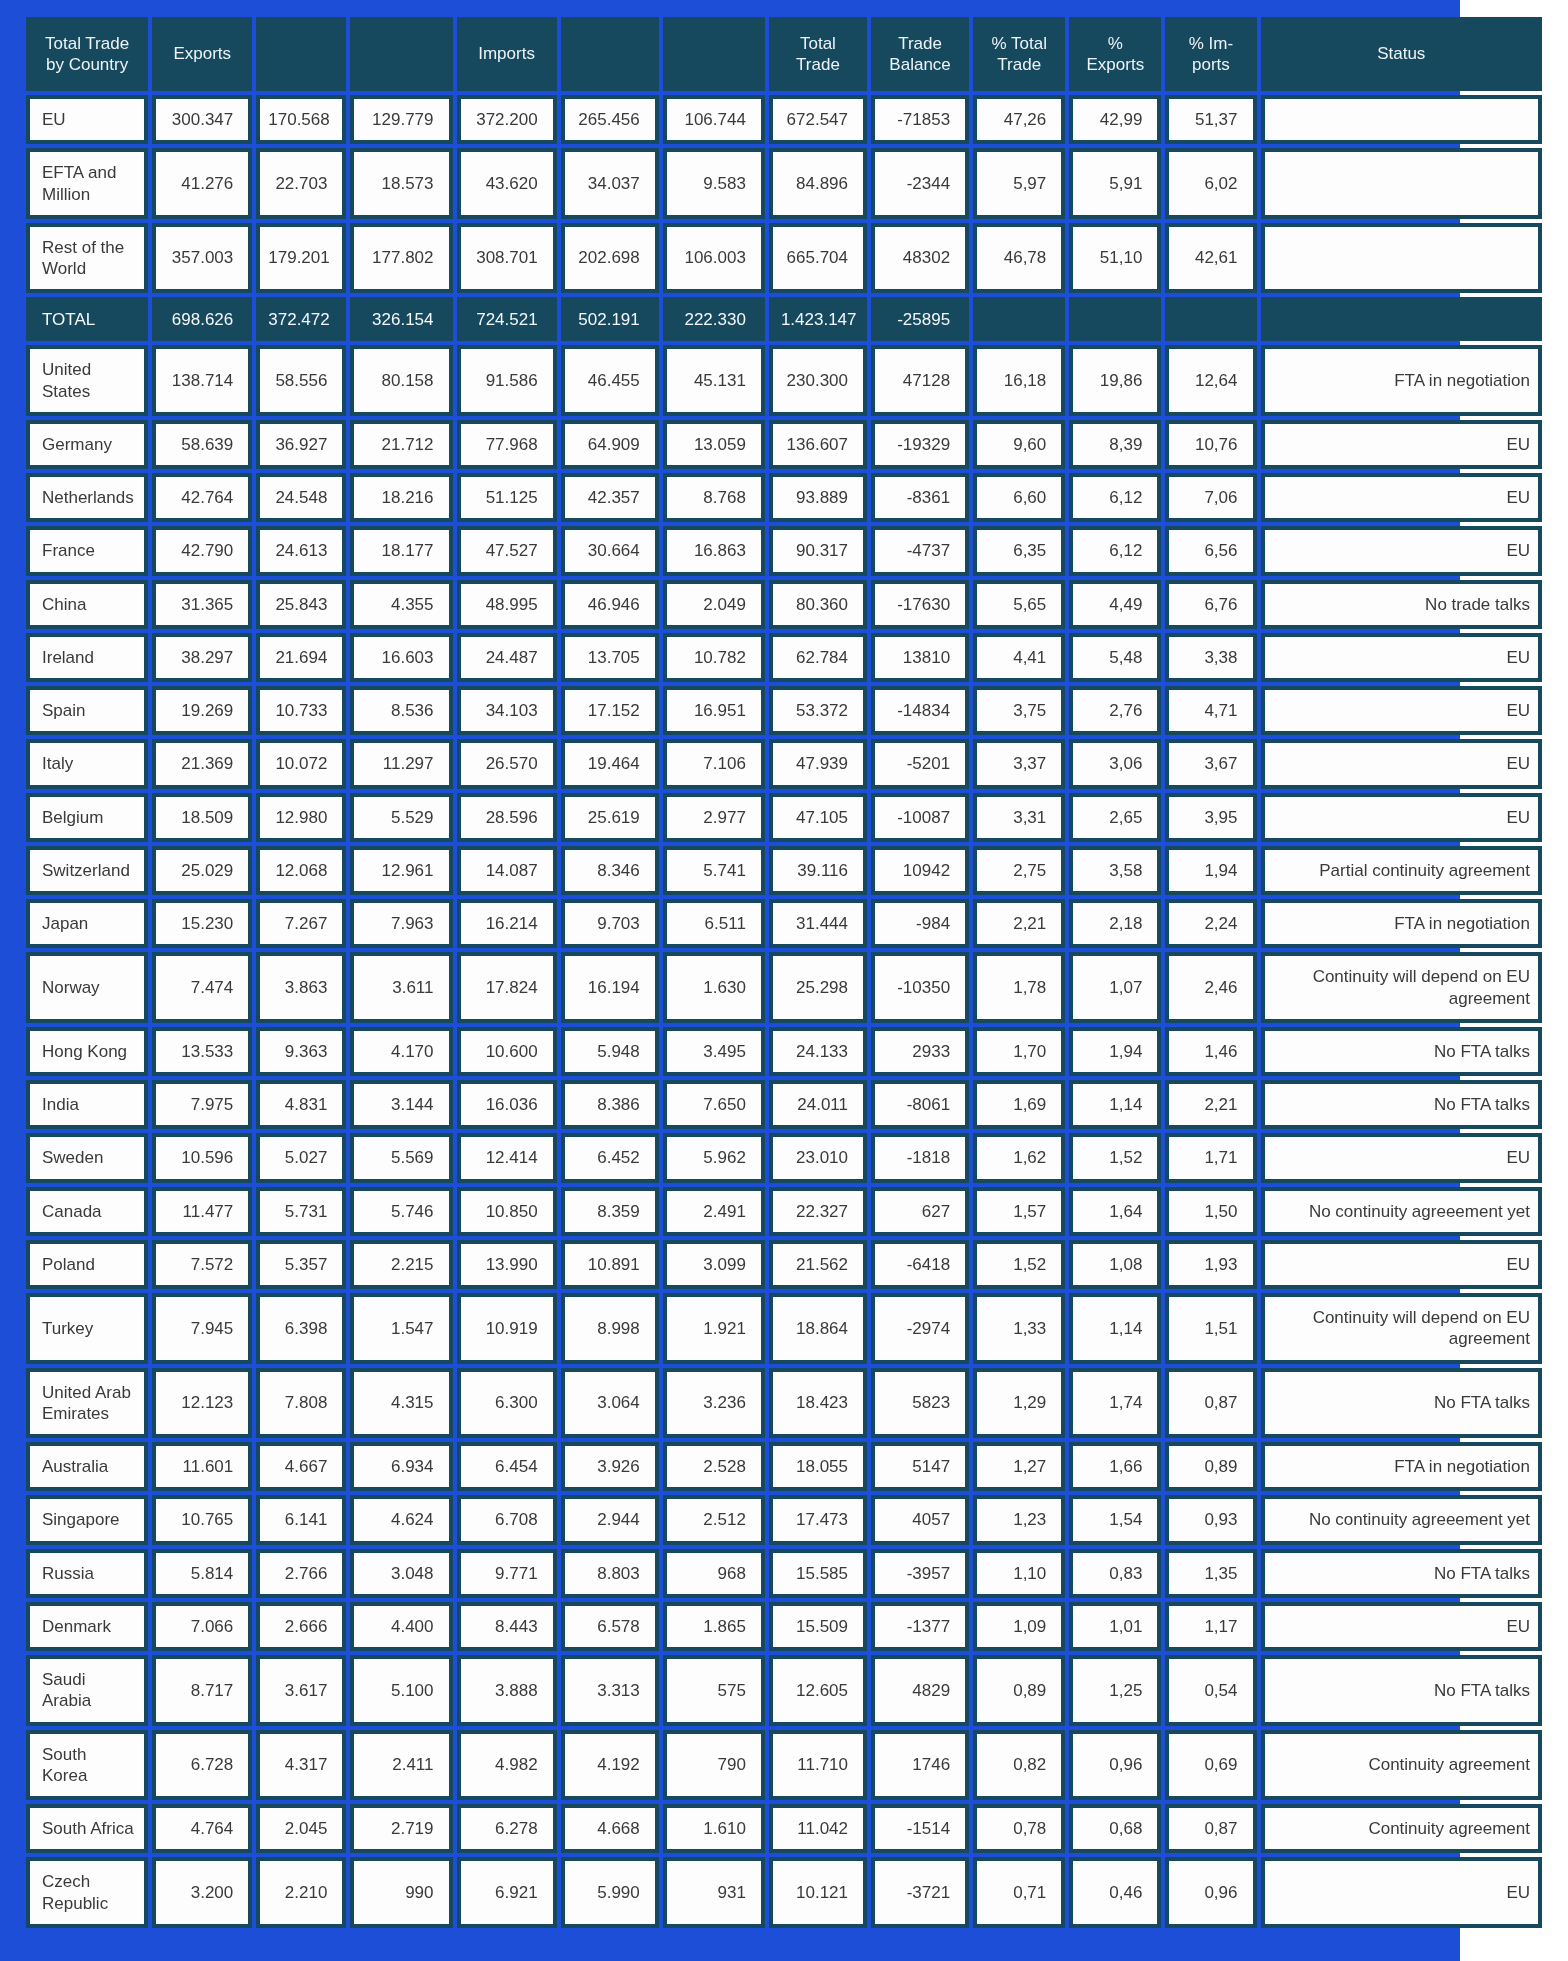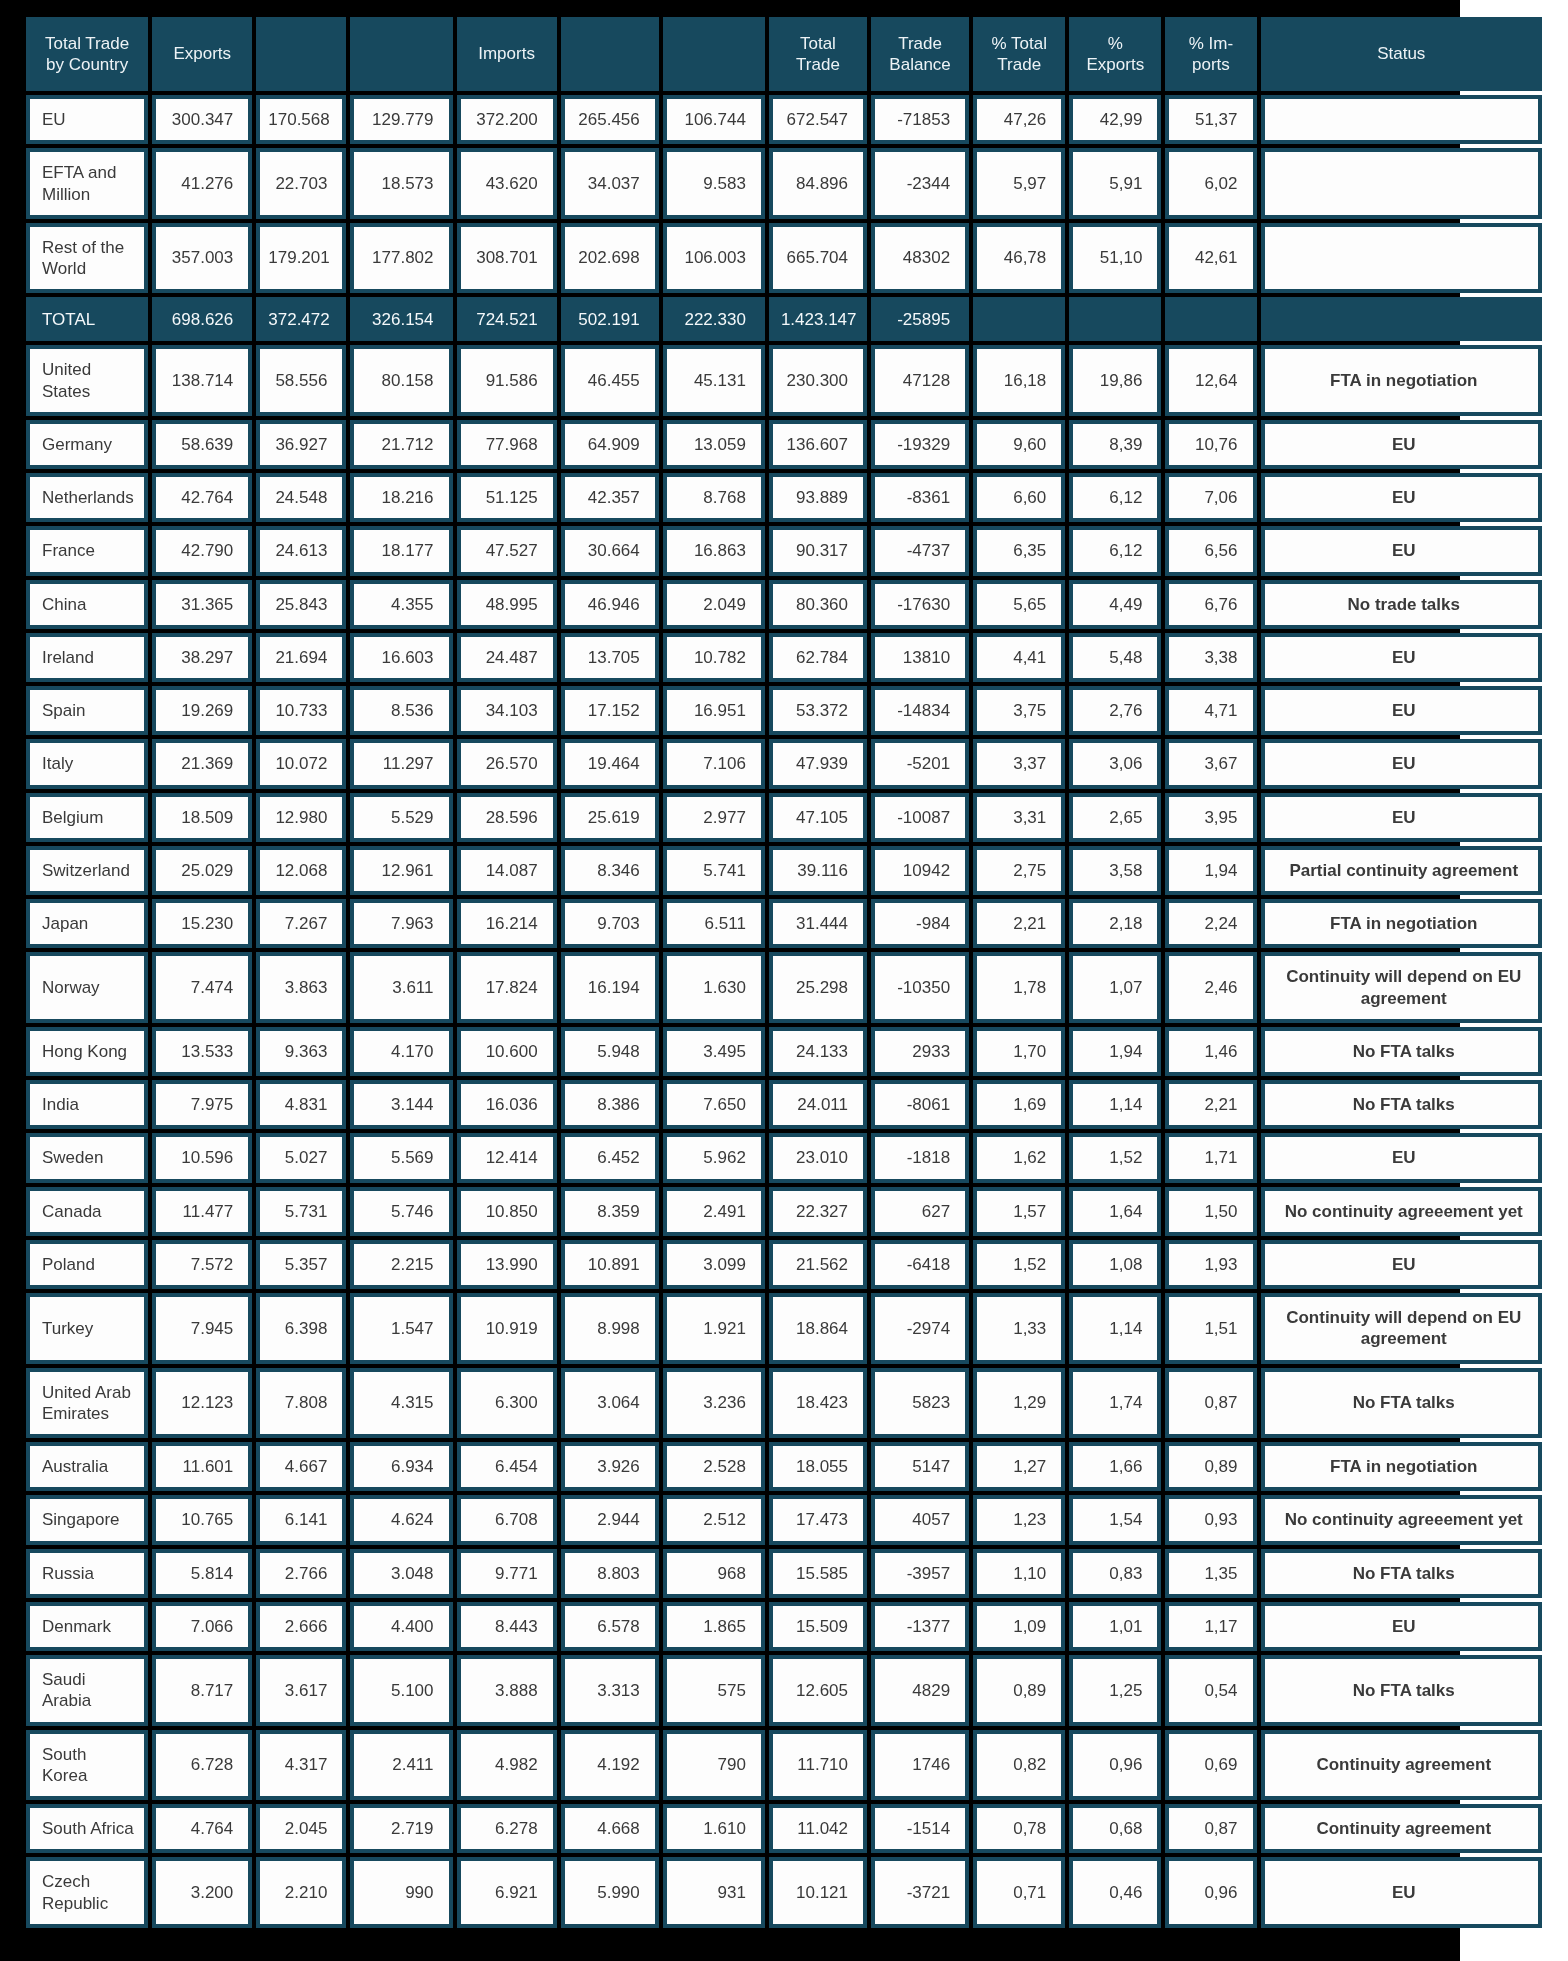--- a/index.html
+++ b/index.html
@@ -7,21 +7,21 @@
     padding: 0;
     background: #ffffff;
     width: 1568px;
     font-family: "Liberation Sans", "DejaVu Sans", sans-serif;
   }
   .page {
     width: 1460px;
     height: 1961px;
     box-sizing: border-box;
     padding: 13px 22px 12px 22px;
-    background: #000000;
+    background: #1d4ed8;
   }
   table.trade {
     border-collapse: separate;
     border-spacing: 4px;
     table-layout: fixed;
     width: 1524px;
   }
   table.trade th, table.trade td {
     box-sizing: border-box;
     overflow: hidden;
@@ -44,21 +44,21 @@
     background: #fdfdfd;
     color: var(--btext);
     font-size: 17px;
     line-height: 1.25;
     vertical-align: middle;
     height: 49px;
     padding: 10px 8px;
   }
   td.country  { text-align: left;  padding-left: 12px; }
   td.num      { text-align: right; padding-right: 15px; }
-  td.status   { text-align: center;  padding-left: 13px; font-weight: bold; }
+  td.status   { text-align: right;  padding-left: 13px; }
   tr.total td {
     background: var(--dark);
     border-color: var(--dark);
     color: #f4f8fa;
     height: 44px;
     padding-top: 6px;
     padding-bottom: 6px;
   }
 </style>
 </head>

